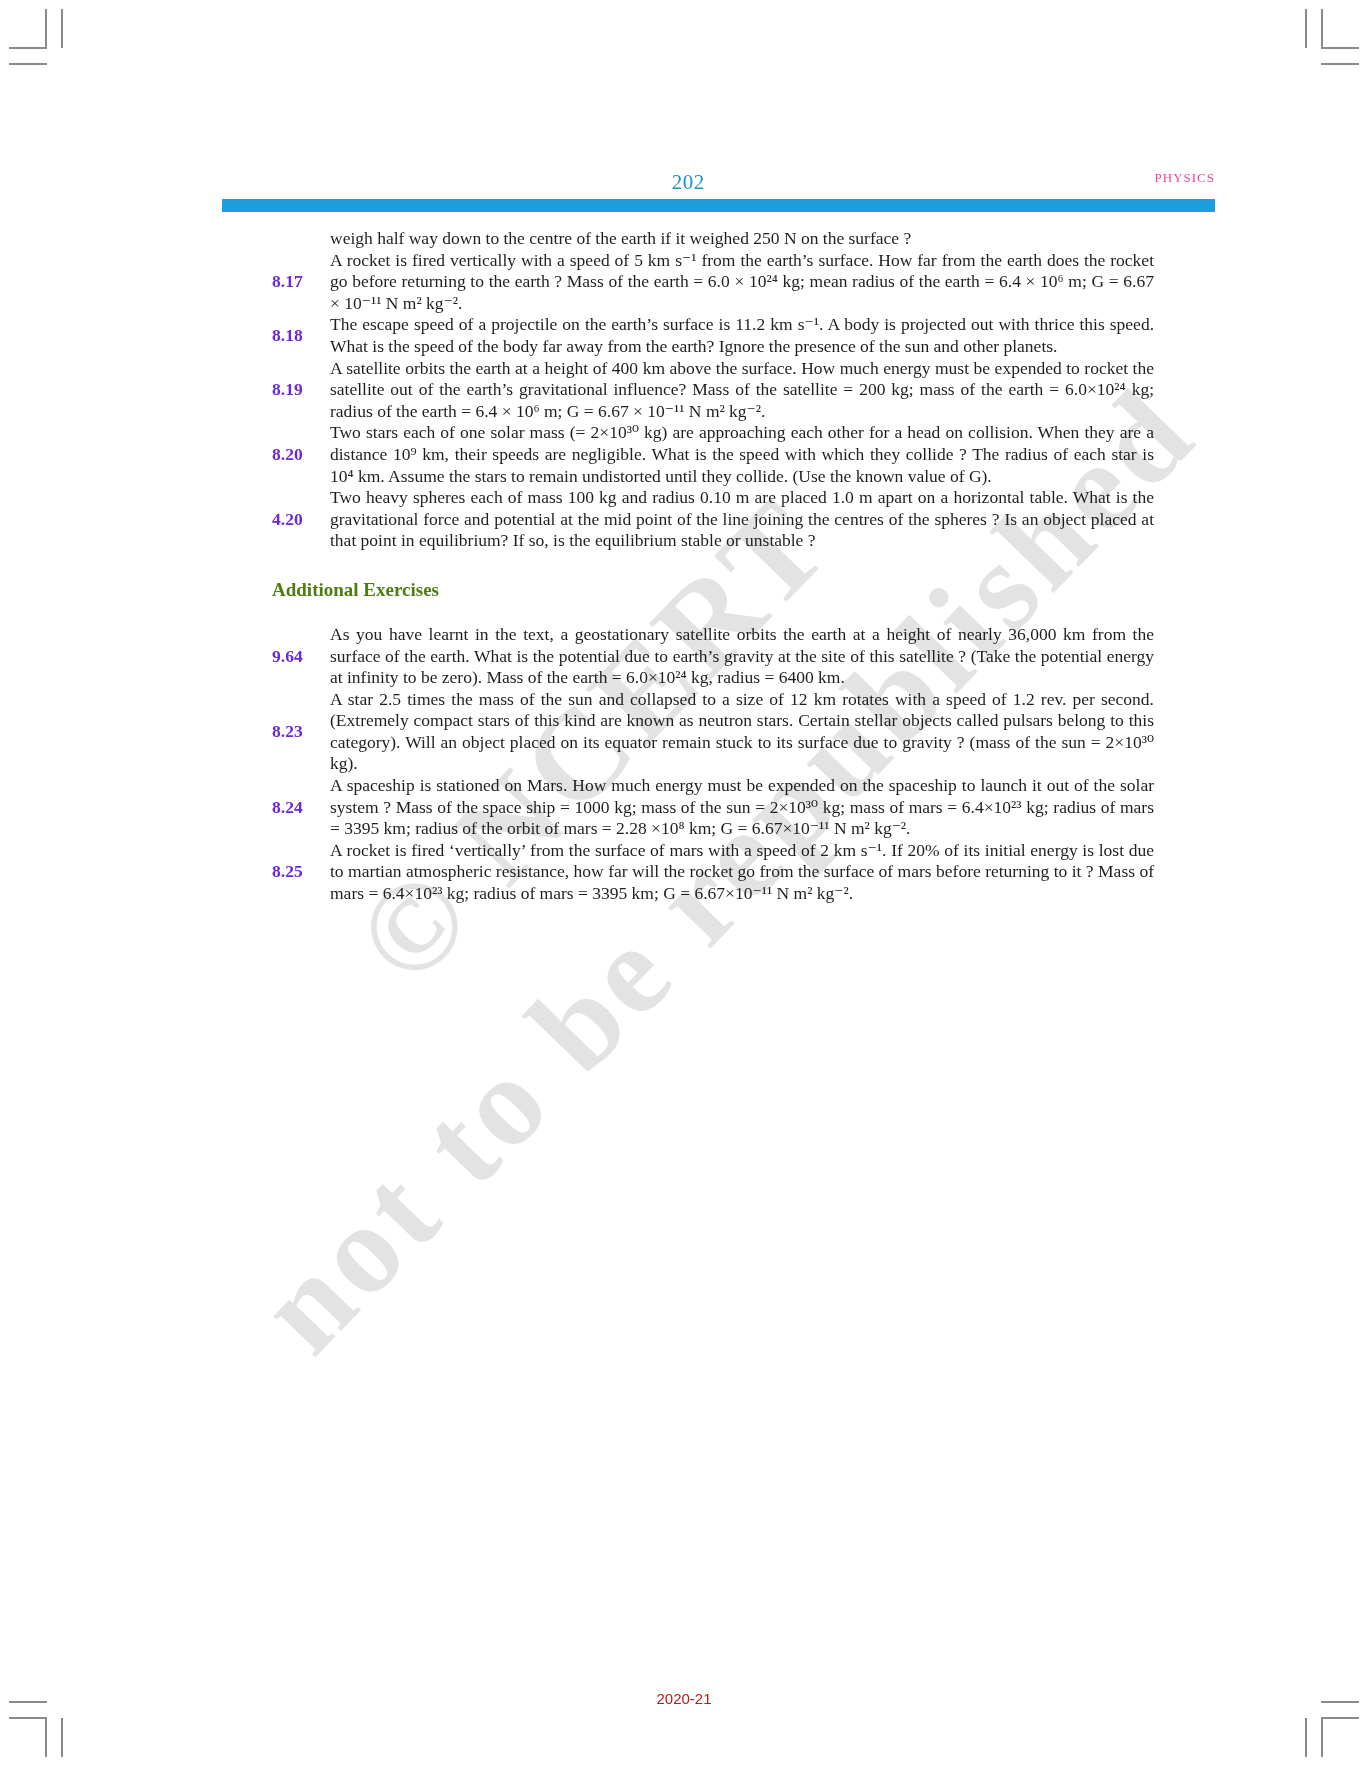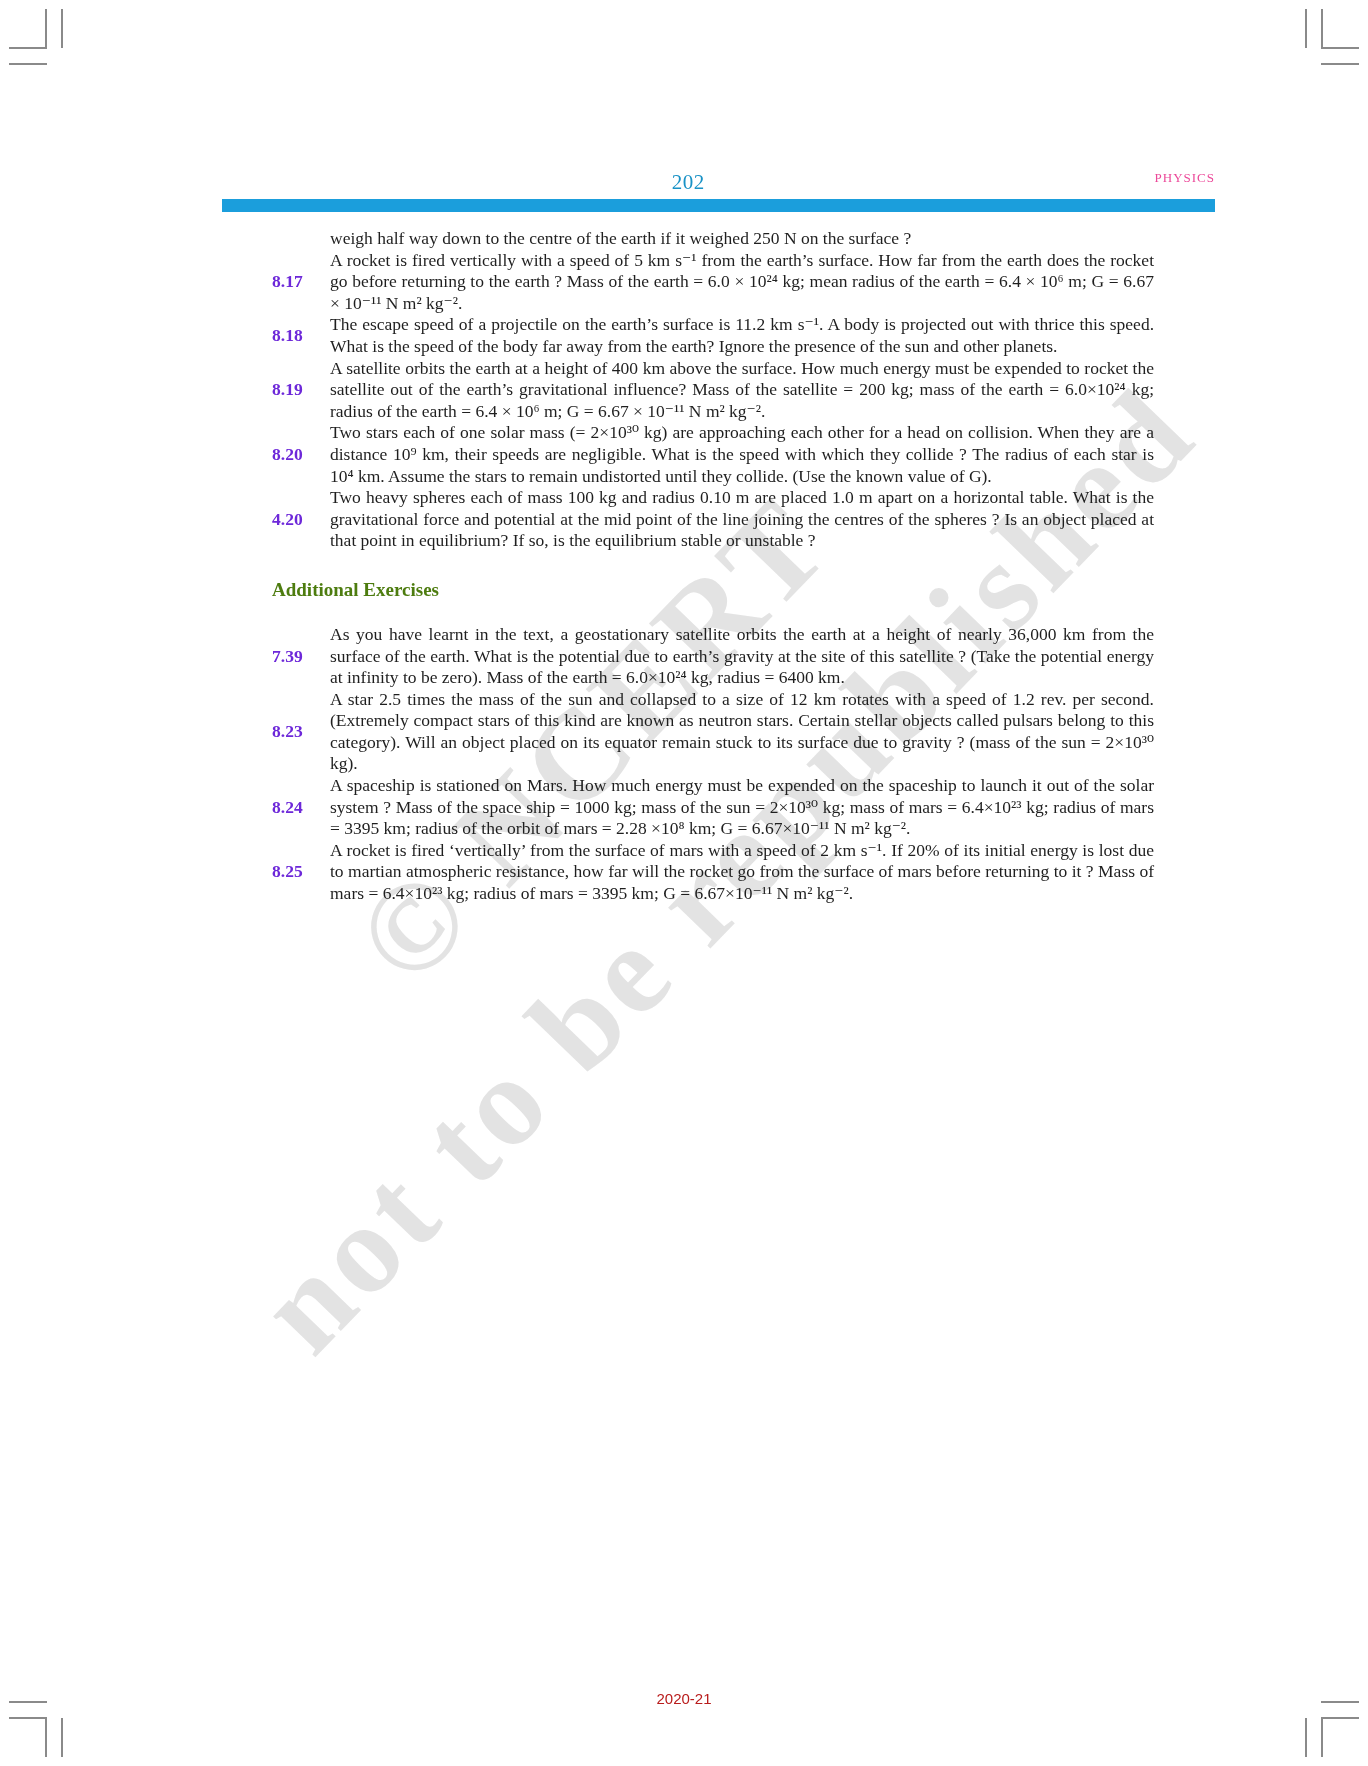--- a/index.html
+++ b/index.html
@@ -118,21 +118,21 @@
       <p class="ex-text">Two stars each of one solar mass (= 2×10³⁰ kg) are approaching each other for a head on collision. When they are a distance 10⁹ km, their speeds are negligible. What is the speed with which they collide ? The radius of each star is 10⁴ km. Assume the stars to remain undistorted until they collide. (Use the known value of G).</p>
     </div>
     <div class="ex-row">
       <span class="ex-num">4.20</span>
       <p class="ex-text">Two heavy spheres each of mass 100 kg and radius 0.10 m are placed 1.0 m apart on a horizontal table. What is the gravitational force and potential at the mid point of the line joining the centres of the spheres ? Is an object placed at that point in equilibrium? If so, is the equilibrium stable or unstable ?</p>
     </div>
 
     <h2 class="section-heading">Additional Exercises</h2>
 
     <div class="ex-row">
-      <span class="ex-num">7.39</span>
+      <span class="ex-num">9.64</span>
       <p class="ex-text">As you have learnt in the text, a geostationary satellite orbits the earth at a height of nearly 36,000 km from the surface of the earth. What is the potential due to earth’s gravity at the site of this satellite ? (Take the potential energy at infinity to be zero). Mass of the earth = 6.0×10²⁴ kg, radius = 6400 km.</p>
     </div>
     <div class="ex-row">
       <span class="ex-num">8.23</span>
       <p class="ex-text">A star 2.5 times the mass of the sun and collapsed to a size of 12 km rotates with a speed of 1.2 rev. per second. (Extremely compact stars of this kind are known as neutron stars. Certain stellar objects called pulsars belong to this category). Will an object placed on its equator remain stuck to its surface due to gravity ? (mass of the sun = 2×10³⁰ kg).</p>
     </div>
     <div class="ex-row">
       <span class="ex-num">8.24</span>
       <p class="ex-text">A spaceship is stationed on Mars. How much energy must be expended on the spaceship to launch it out of the solar system ? Mass of the space ship = 1000 kg; mass of the sun = 2×10³⁰ kg; mass of mars = 6.4×10²³ kg; radius of mars = 3395 km; radius of the orbit of mars = 2.28 ×10⁸ km; G = 6.67×10⁻¹¹ N m² kg⁻².</p>
     </div>

